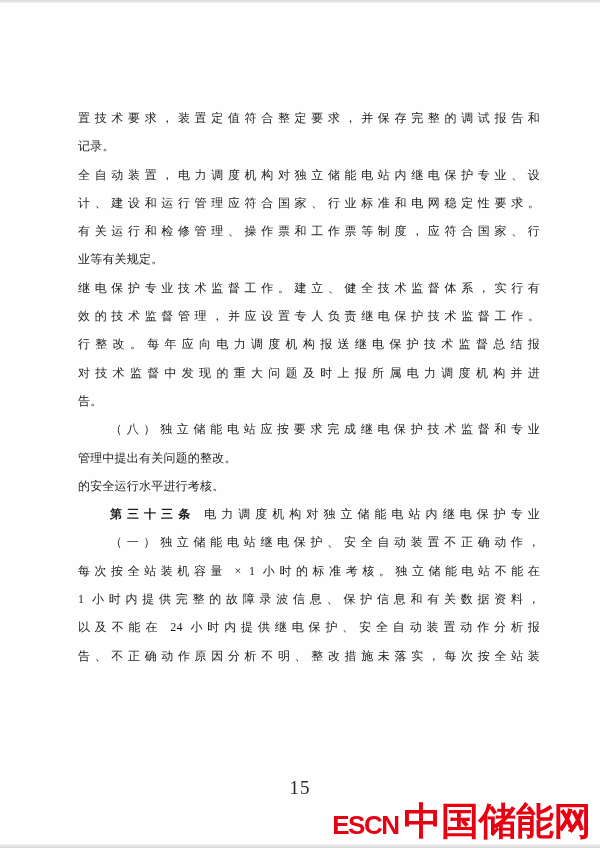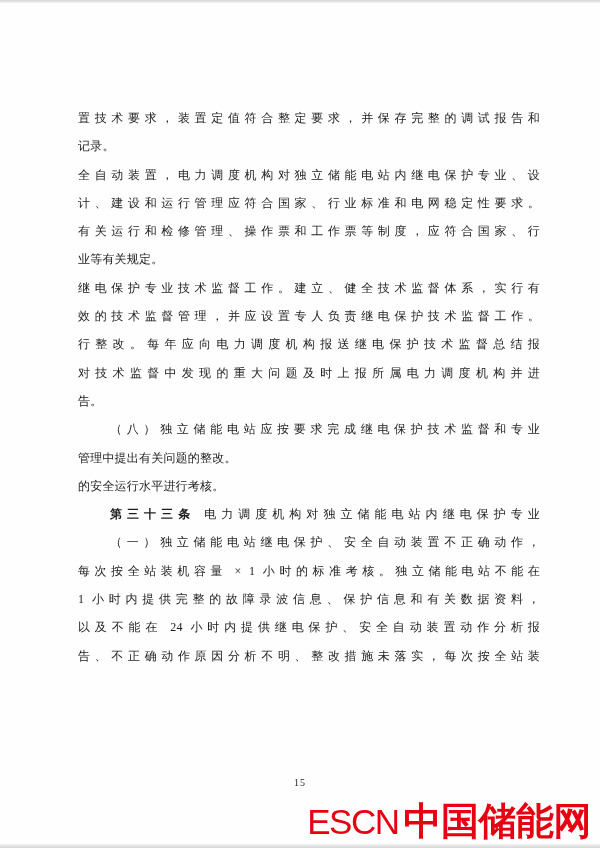--- a/index.html
+++ b/index.html
@@ -55,36 +55,36 @@
   .bold {
     font-weight: bold;
     margin-right: 9px;
   }
   .page-number {
     position: absolute;
     top: 777px;
     left: 0;
     width: 100%;
     text-align: center;
-    font-size: 10px;
+    font-size: 19px;
     color: #2a2a2a;
     letter-spacing: 1px;
   }
   .logo {
     position: absolute;
     top: 802px;
     right: 9px;
     color: #e60012;
     font-family: "Liberation Sans", "DejaVu Sans", sans-serif;
     white-space: nowrap;
     line-height: 38px;
   }
   .logo .latin {
-    font-size: 35px;
-    font-weight: 400;
+    font-size: 26px;
+    font-weight: 700;
     letter-spacing: -1.5px;
   }
   .logo .cjk {
     font-size: 38px;
     font-weight: 900;
     margin-left: 5px;
     letter-spacing: -0.5px;
   }
 </style>
 </head>

